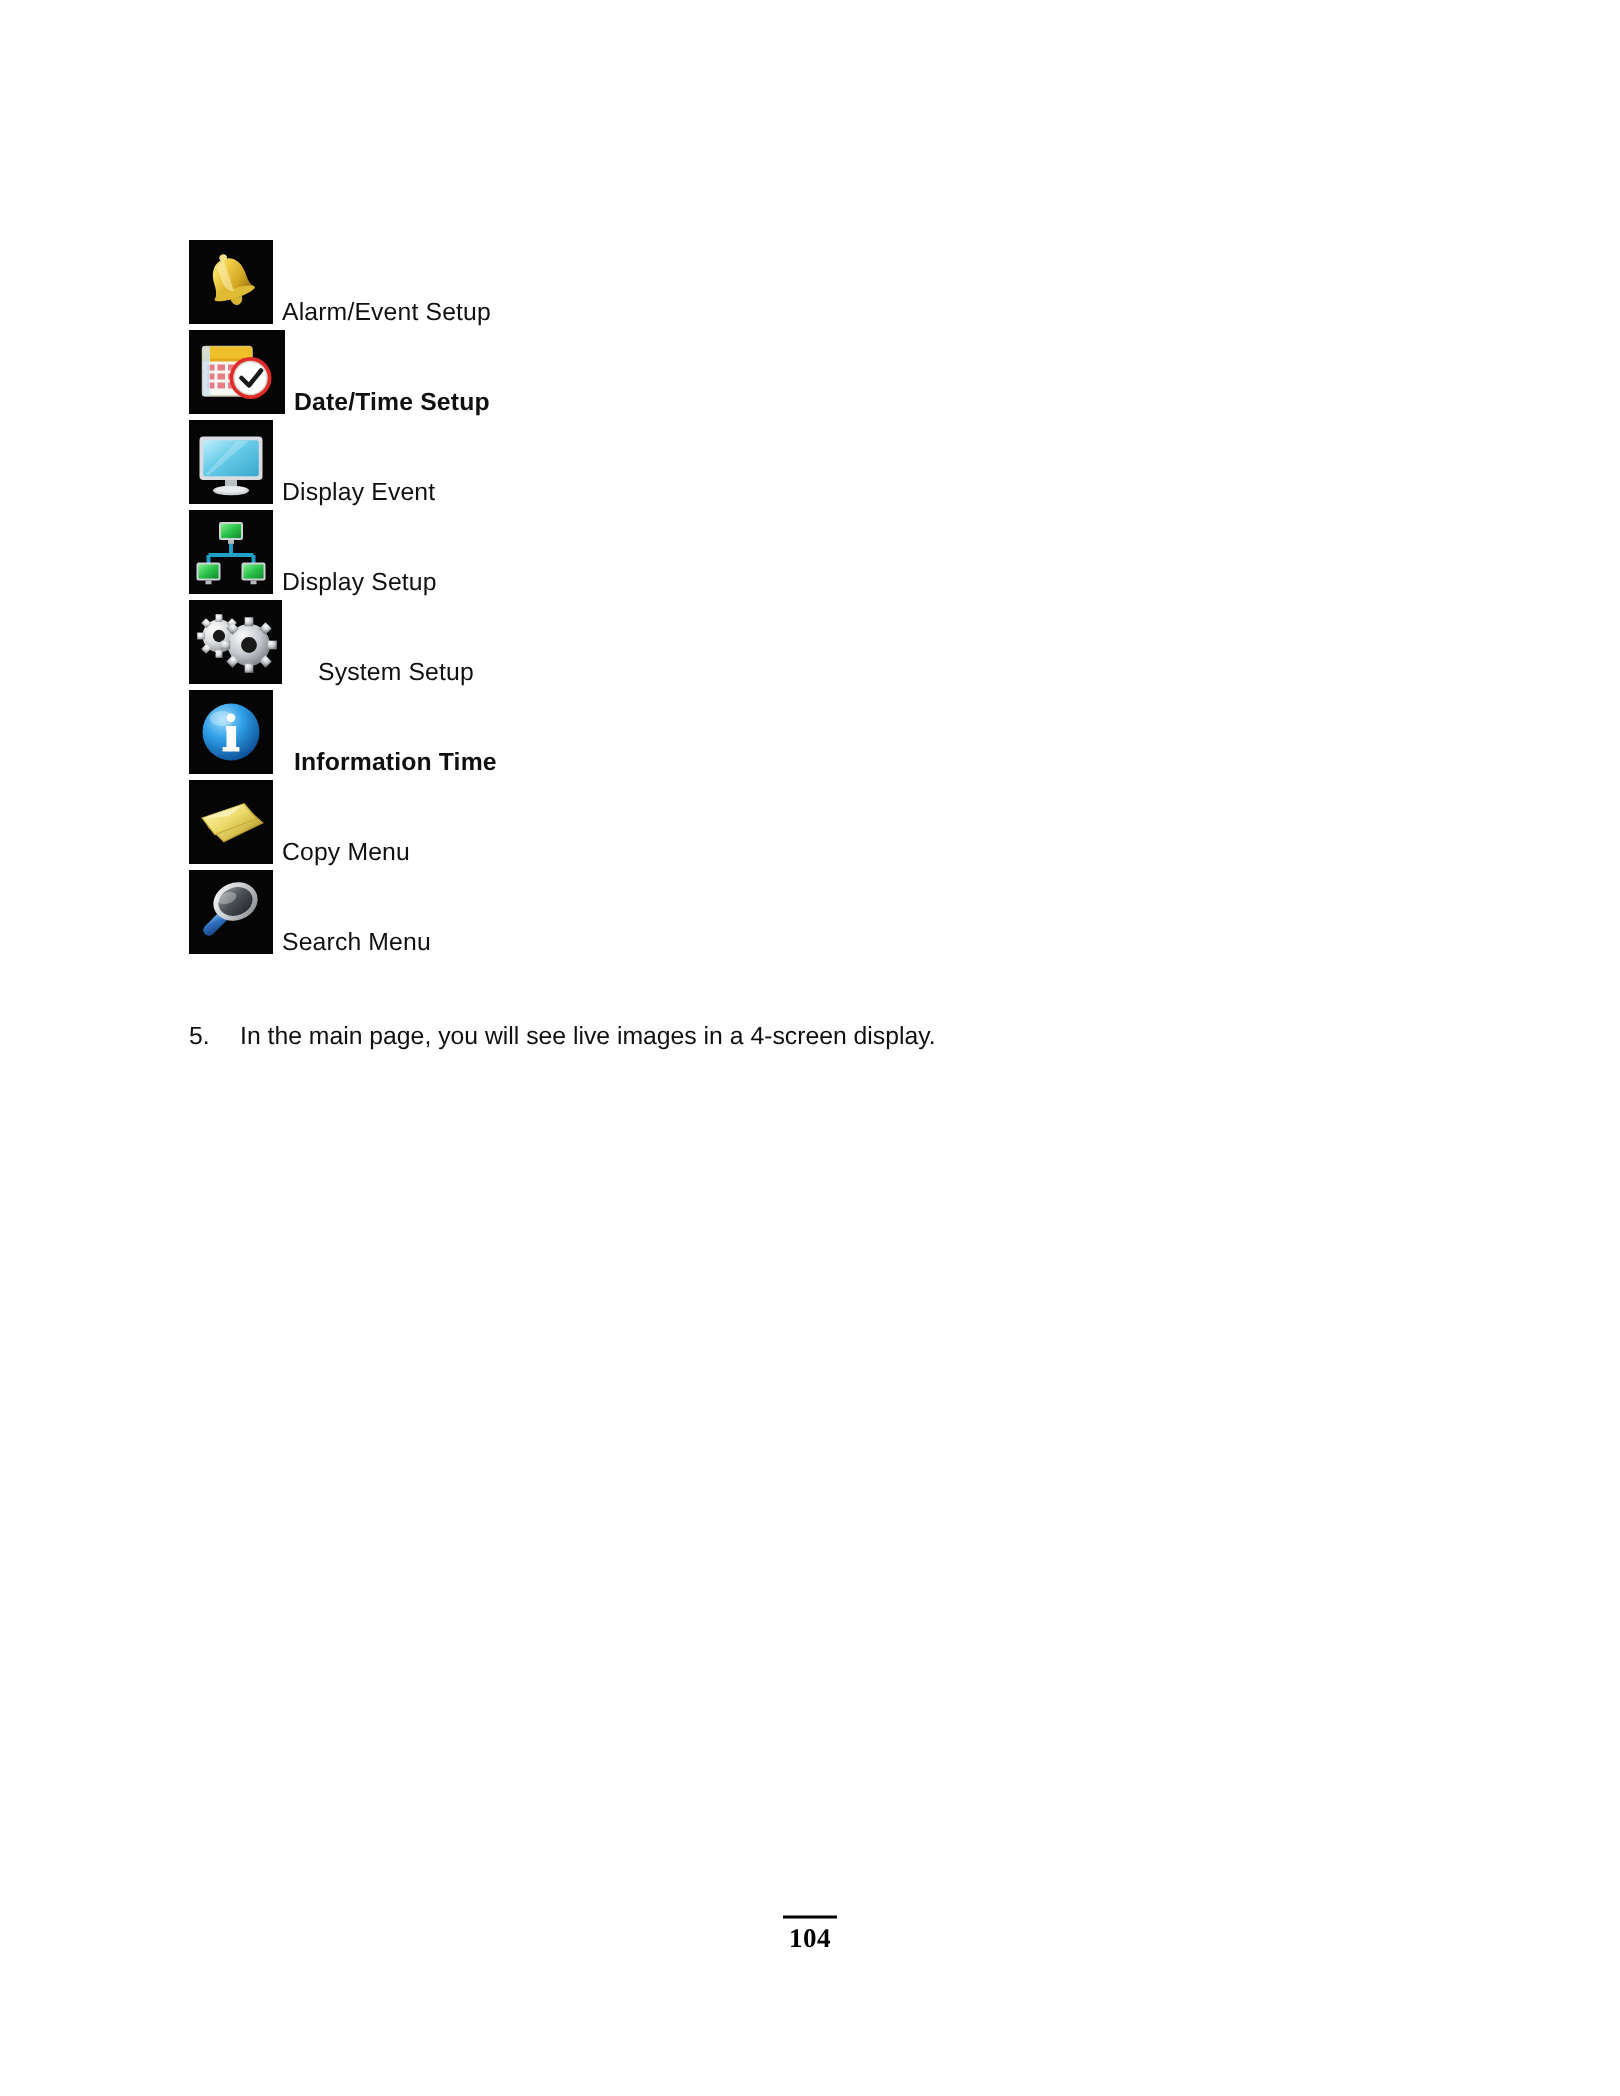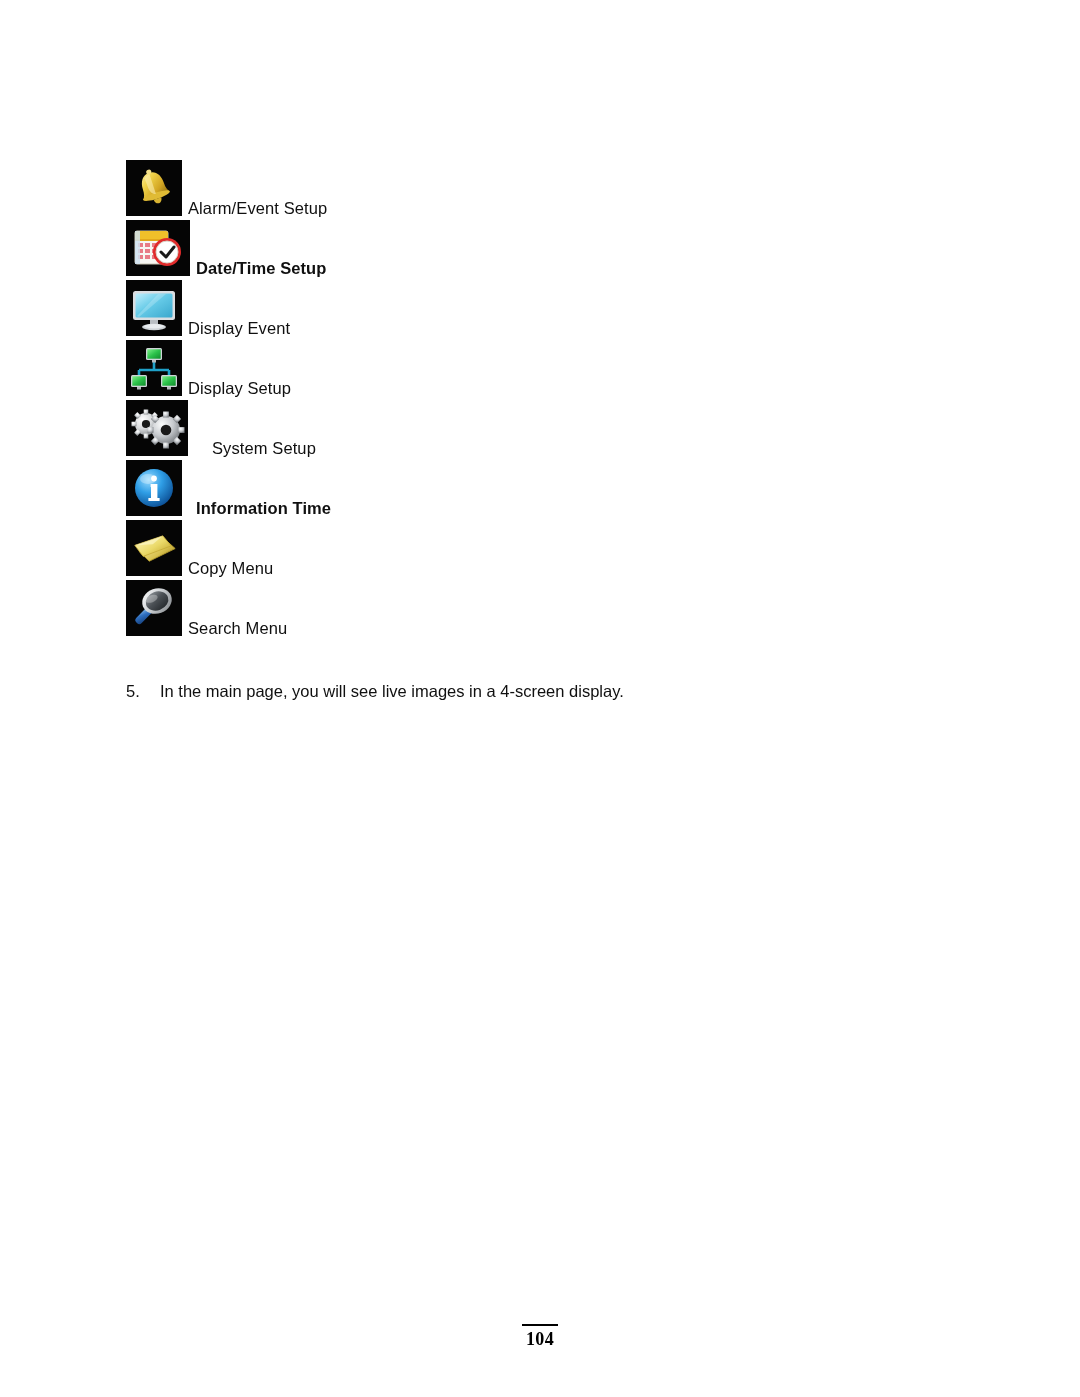--- a/index.html
+++ b/index.html
@@ -77,21 +77,21 @@
   .step .num {
     display: inline-block;
     width: 34px;
   }
   .step .txt { display: inline; }
 
   
   .footer {
     position: absolute;
     left: 0;
-    top: 1324px;
+    top: 1277px;
     width: 1080px;
     text-align: center;
   }
   .footer .rule {
     width: 36px;
     height: 2px;
     background: #000;
     margin: 0 auto 3px auto;
   }
   .footer .pageno {

